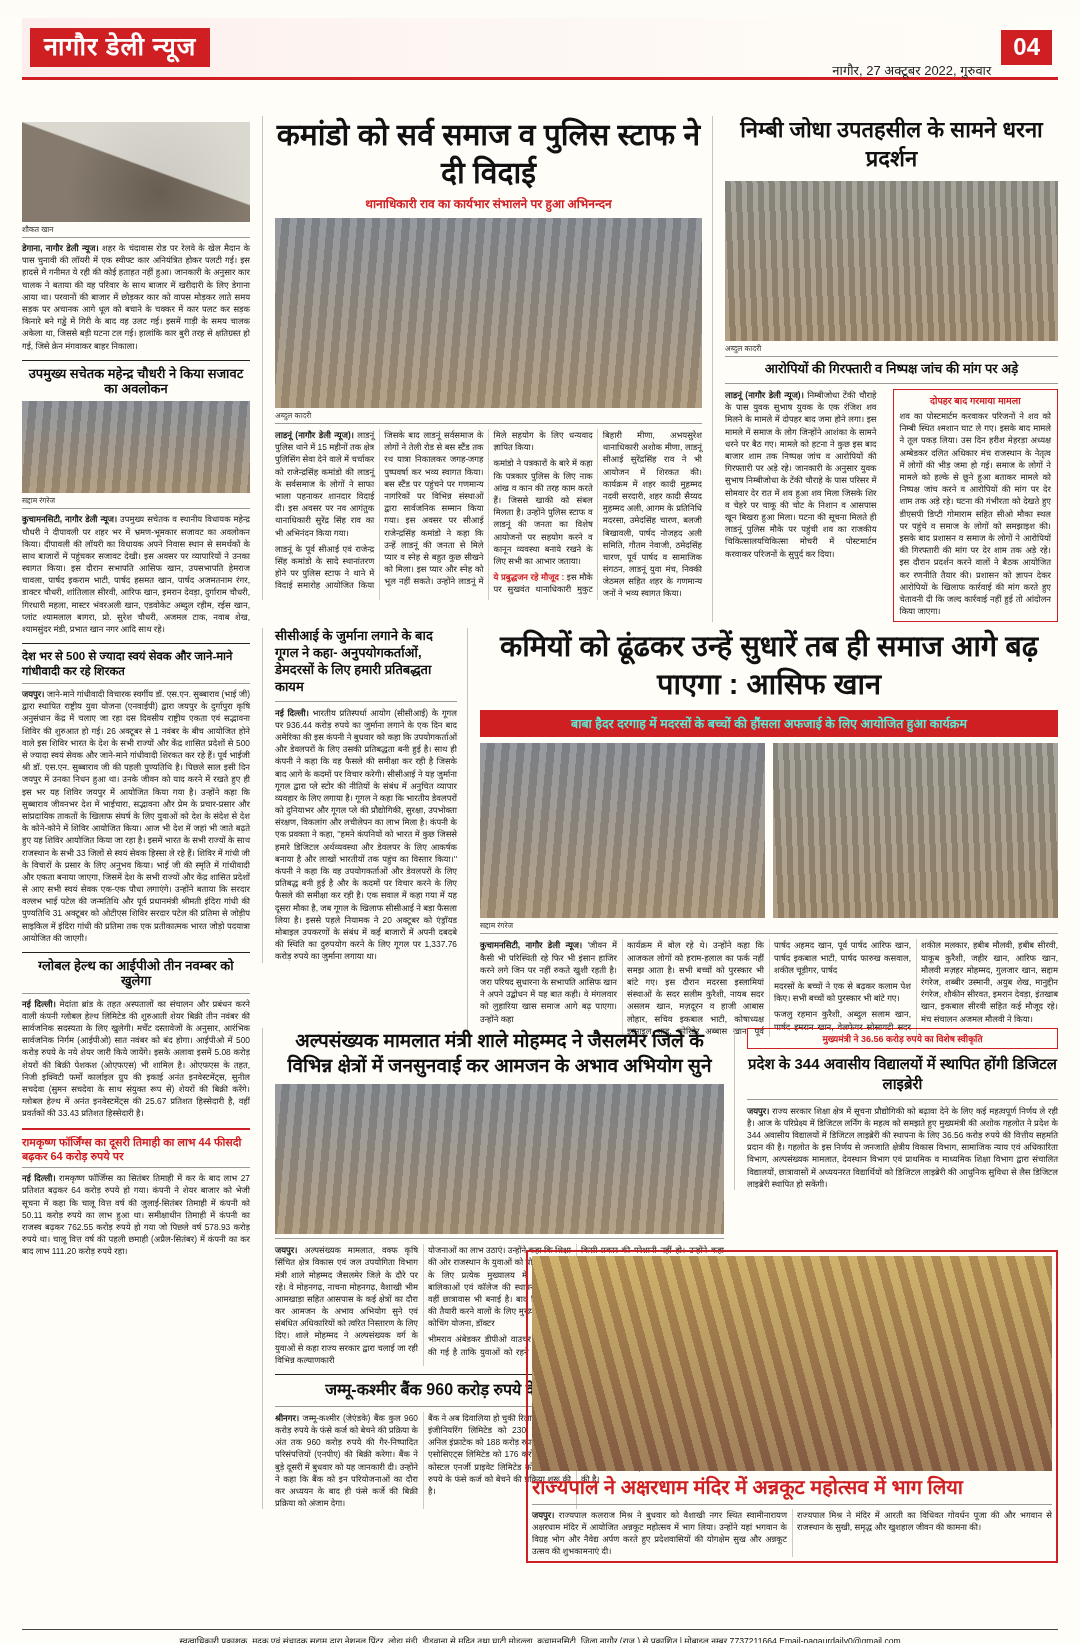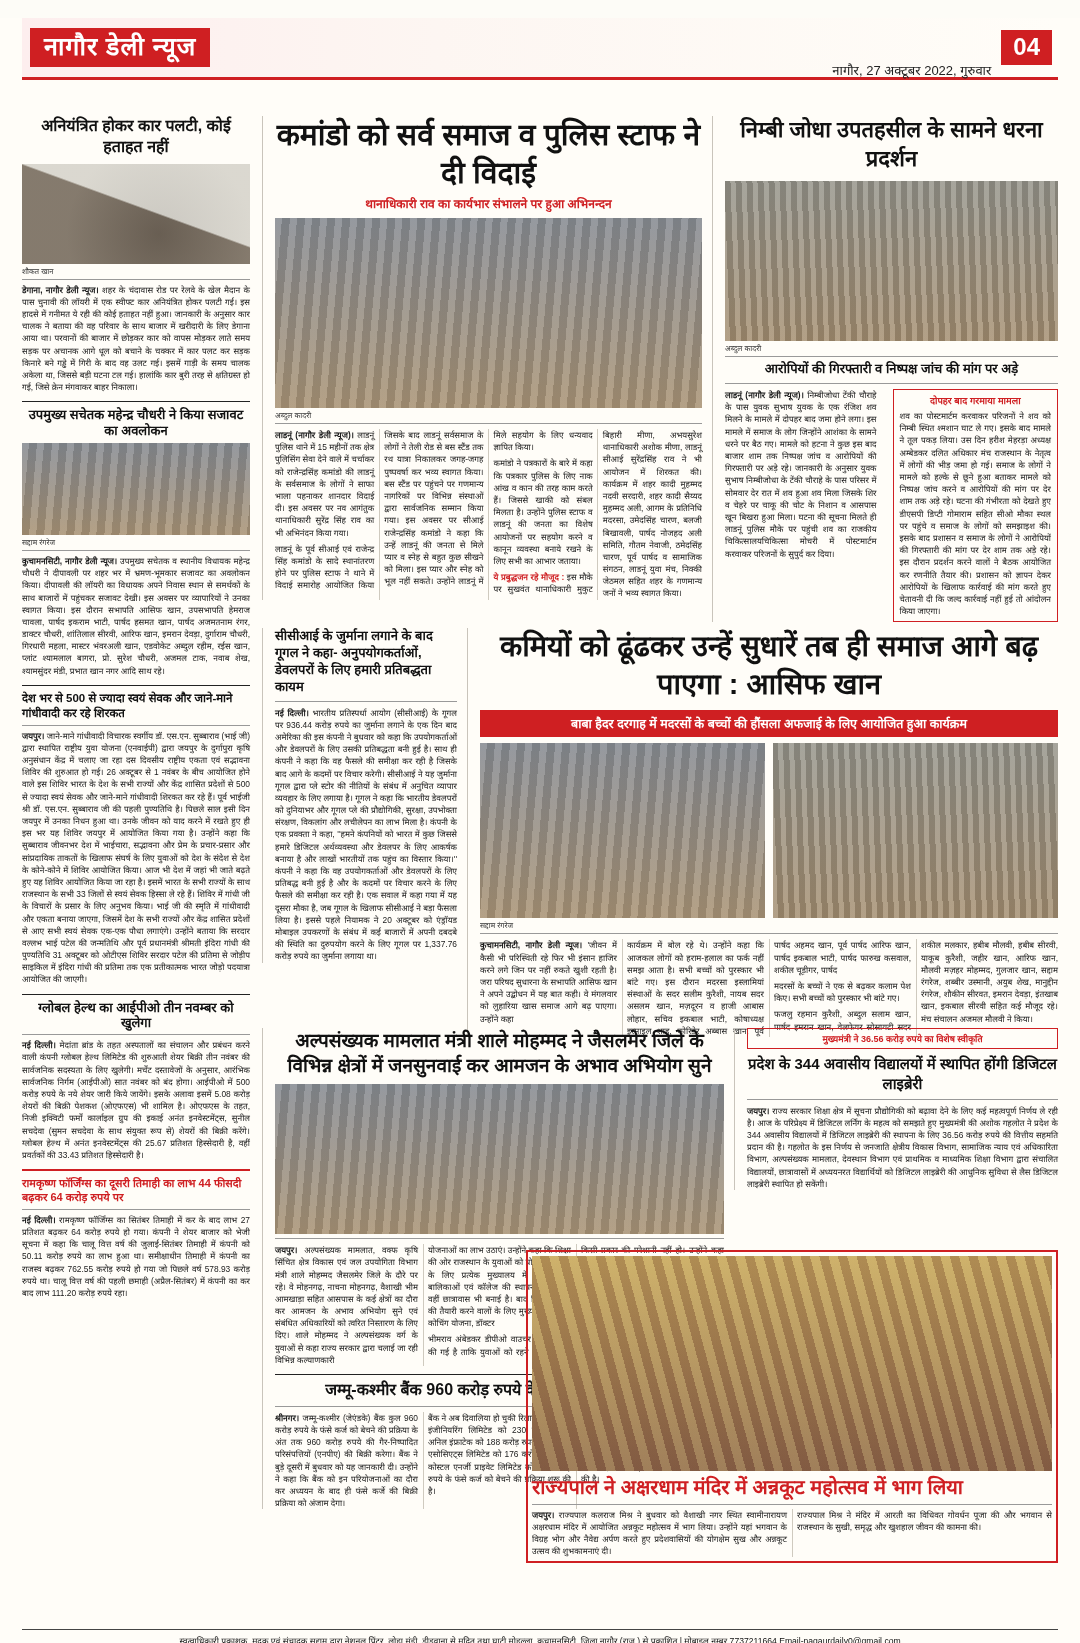--- a/index.html
+++ b/index.html
@@ -111,21 +111,21 @@
 
   .sub-hl {
     font-size: 12px;
     font-weight: bold;
     color: #cf1f22;
     text-align: center;
     line-height: 1.25;
   }
   .red-band {
     background: #cf1f22;
-    color: #ffffff;
+    color: #5eead4;
     font-weight: bold;
     text-align: center;
     font-size: 12.5px;
     padding: 5px 4px;
   }
   .two-col { column-count: 2; column-gap: 10px; column-rule: 1px solid #cfcabf; }
   .three-col { column-count: 3; column-gap: 10px; column-rule: 1px solid #cfcabf; }
   .four-col { column-count: 4; column-gap: 10px; column-rule: 1px solid #cfcabf; }
   .sidebar-box {
     border: 1px solid #cf1f22;
@@ -160,21 +160,20 @@
     <div class="mast-logo">नागौर डेली न्यूज</div>
     <div class="mast-right">
       <div class="mast-date">नागौर, 27 अक्टूबर 2022, गुरुवार</div>
       <div class="mast-page">04</div>
     </div>
   </div>
 
   <div class="box" style="left:22px; top:98px; width:228px;">
 
     <div>
-      <div class="hl hdr-sm ctr" style="line-height:1.3;">अनियंत्रित होकर कार पलटी, कोई हताहत नहीं</div>
       <div class="photo car" style="height:100px; margin-top:6px;"></div>
       <div class="caption">शौकत खान</div>
       <div class="thin" style="margin:3px 0 4px 0;"></div>
       <div class="body-txt">
         <b>डेगाना, नागौर डेली न्यूज।</b>
         <span>शहर के चंदावास रोड पर रेलवे के खेल मैदान के पास चुनावी की लॉयरी में एक स्वीफ्ट कार अनियंत्रित होकर पलटी गई। इस हादसे में गनीमत ये रही की कोई हताहत नहीं हुआ। जानकारी के अनुसार कार चालक ने बताया की वह परिवार के साथ बाजार में खरीदारी के लिए डेगाना आया था। परवानों की बाजार में छोड़कर कार को वापस मोड़कर लाते समय सड़क पर अचानक आगे धूल को बचाने के चक्कर में कार पलट कर सड़क किनारे बने गड्ढे में गिरी के बाद वह उलट गई। इसमें गाड़ी के समय चालक अकेला था, जिससे बड़ी घटना टल गई। हालांकि कार बुरी तरह से क्षतिग्रस्त हो गई, जिसे क्रेन मंगवाकर बाहर निकाला।</span>
       </div>
     </div>
 
     <div style="margin-top:8px;">
@@ -253,21 +252,21 @@
         <span>निम्बीजोधा टेंकी चौराहे के पास युवक सुभाष युवक के एक रंजिश शव मिलने के मामले में दोपहर बाद जमा होने लगा। इस मामले में समाज के लोग जिन्होंने आशंका के सामने धरने पर बैठ गए। मामले को हटना ने कुछ इस बाद बाजार शाम तक निष्पक्ष जांच व आरोपियों की गिरफ्तारी पर अड़े रहे। जानकारी के अनुसार युवक सुभाष निम्बीजोधा के टेंकी चौराहे के पास परिसर में सोमवार देर रात में शव हुआ शव मिला जिसके शिर व चेहरे पर चाकू की चोट के निशान व आसपास खून बिखरा हुआ मिला। घटना की सूचना मिलते ही लाडनूं पुलिस मौके पर पहुंची शव का राजकीय चिकित्सालयचिकित्सा मोचरी में पोस्टमार्टम करवाकर परिजनों के सुपुर्द कर दिया।</span>
       </div>
       <div class="sidebar-box" style="flex:1;">
         <div class="sidebar-head">दोपहर बाद गरमाया मामला</div>
         <div class="body-txt">शव का पोस्टमार्टम करवाकर परिजनों ने शव को निम्बी स्थित श्मशान घाट ले गए। इसके बाद मामले ने तूल पकड़ लिया। उस दिन हरीश मेहरड़ा अध्यक्ष अम्बेडकर दलित अधिकार मंच राजस्थान के नेतृत्व में लोगों की भीड़ जमा हो गई। समाज के लोगों ने मामले को हल्के से छूने हुआ बताकर मामले को निष्पक्ष जांच करने व आरोपियों की मांग पर देर शाम तक अड़े रहे। घटना की गंभीरता को देखते हुए डीएसपी डिप्टी गोमाराम सहित सीओ मौका स्थल पर पहुंचे व समाज के लोगों को समझाइश की। इसके बाद प्रशासन व समाज के लोगों ने आरोपियों की गिरफ्तारी की मांग पर देर शाम तक अड़े रहे। इस दौरान प्रदर्शन करने वालों ने बैठक आयोजित कर रणनीति तैयार की। प्रशासन को ज्ञापन देकर आरोपियों के खिलाफ कार्रवाई की मांग करते हुए चेतावनी दी कि जल्द कार्रवाई नहीं हुई तो आंदोलन किया जाएगा।</div>
       </div>
     </div>
   </div>
 
   <div class="box col-rule" style="left:262px; top:610px; width:195px; padding-left:12px;">
-    <div class="hl" style="font-size:13px; line-height:1.3;">सीसीआई के जुर्माना लगाने के बाद गूगल ने कहा- अनुपयोगकर्ताओं, डेवलपरों के लिए हमारी प्रतिबद्धता कायम</div>
+    <div class="hl" style="font-size:13px; line-height:1.3;">सीसीआई के जुर्माना लगाने के बाद गूगल ने कहा- अनुपयोगकर्ताओं, डेमदरसों के लिए हमारी प्रतिबद्धता कायम</div>
     <div class="thin" style="margin:5px 0 5px 0;"></div>
     <div class="body-txt">
       <b>नई दिल्ली।</b>
       <span>भारतीय प्रतिस्पर्धा आयोग (सीसीआई) के गूगल पर 936.44 करोड़ रुपये का जुर्माना लगाने के एक दिन बाद अमेरिका की इस कंपनी ने बुधवार को कहा कि उपयोगकर्ताओं और डेवलपरों के लिए उसकी प्रतिबद्धता बनी हुई है। साथ ही कंपनी ने कहा कि वह फैसले की समीक्षा कर रही है जिसके बाद आगे के कदमों पर विचार करेगी। सीसीआई ने यह जुर्माना गूगल द्वारा प्ले स्टोर की नीतियों के संबंध में अनुचित व्यापार व्यवहार के लिए लगाया है। गूगल ने कहा कि भारतीय डेवलपरों को दुनियाभर और गूगल प्ले की प्रौद्योगिकी, सुरक्षा, उपभोक्ता संरक्षण, विकलांग और लचीलेपन का लाभ मिला है। कंपनी के एक प्रवक्ता ने कहा, ''हमने कंपनियों को भारत में कुछ जिससे हमारे डिजिटल अर्थव्यवस्था और डेवलपर के लिए आकर्षक बनाया है और लाखों भारतीयों तक पहुंच का विस्तार किया।'' कंपनी ने कहा कि वह उपयोगकर्ताओं और डेवलपरों के लिए प्रतिबद्ध बनी हुई है और के कदमों पर विचार करने के लिए फैसले की समीक्षा कर रही है। एक सवाल में कहा गया में यह दूसरा मौका है, जब गूगल के खिलाफ सीसीआई ने बड़ा फैसला लिया है। इससे पहले नियामक ने 20 अक्टूबर को एंड्रॉयड मोबाइल उपकरणों के संबंध में कई बाजारों में अपनी दबदबे की स्थिति का दुरुपयोग करने के लिए गूगल पर 1,337.76 करोड़ रुपये का जुर्माना लगाया था।</span>
     </div>
   </div>
 
   <div class="box col-rule" style="left:467px; top:610px; width:591px; padding-left:12px;">
     <div class="hl ctr" style="font-size:29px; line-height:1.3;">कमियों को ढूंढकर उन्हें सुधारें तब ही समाज आगे बढ़ पाएगा : आसिफ खान</div>
     <div class="red-band" style="margin-top:7px;">बाबा हैदर दरगाह में मदरसों के बच्चों की हौंसला अफजाई के लिए आयोजित हुआ कार्यक्रम</div>

